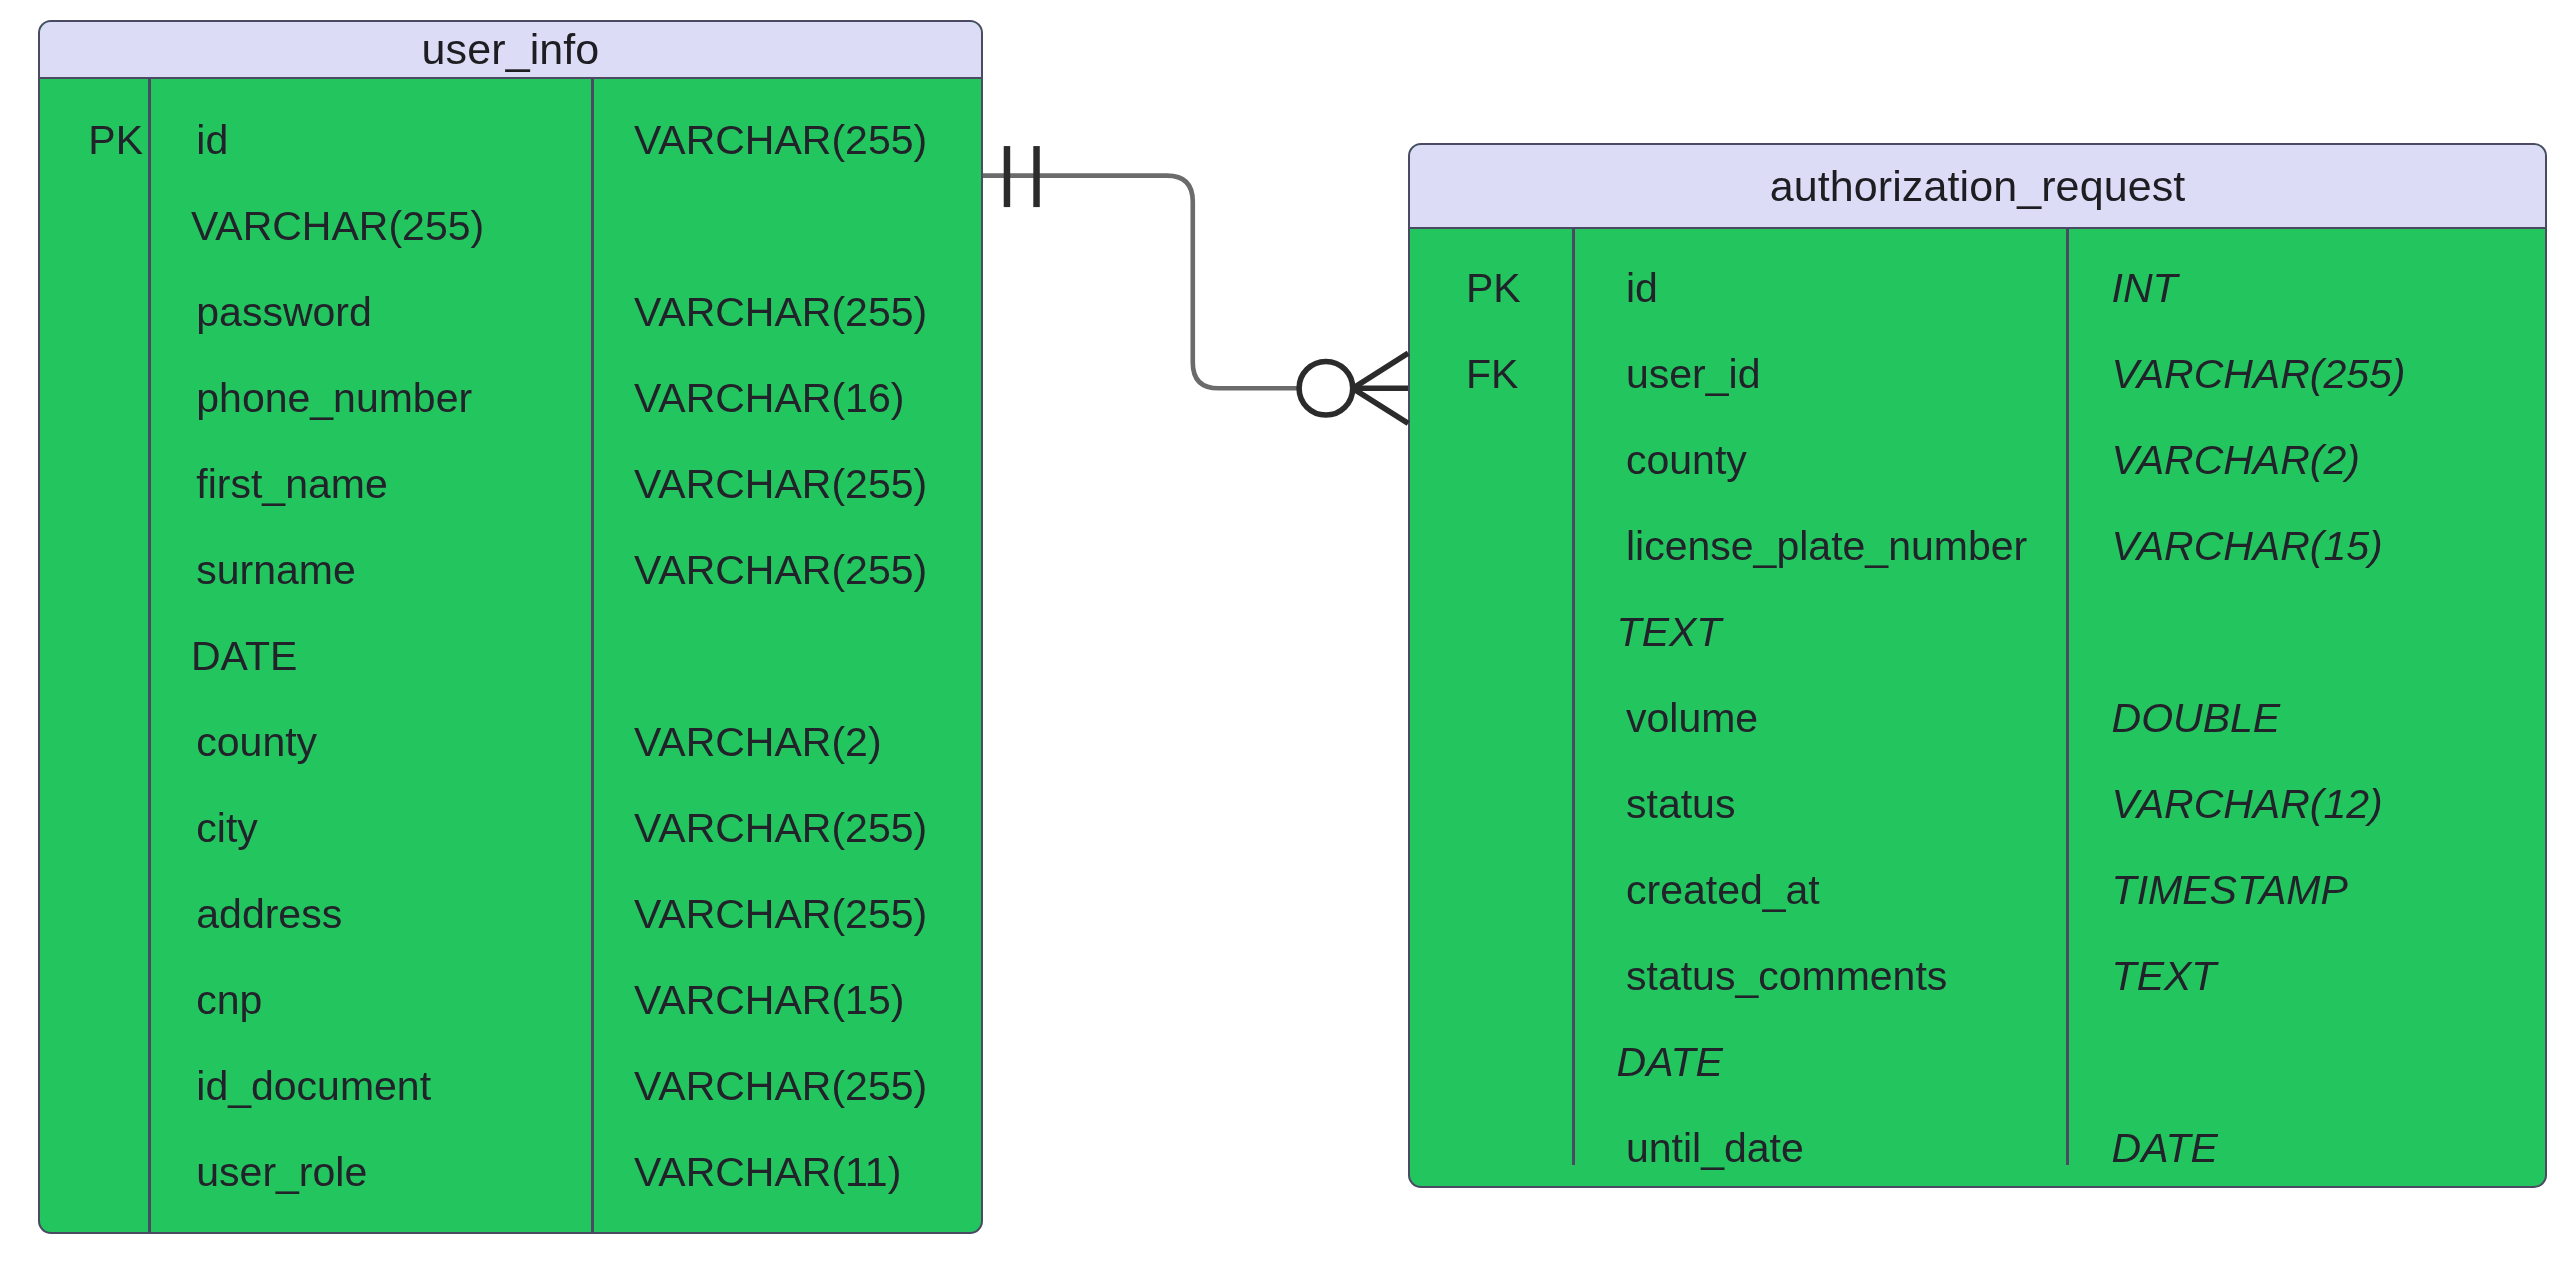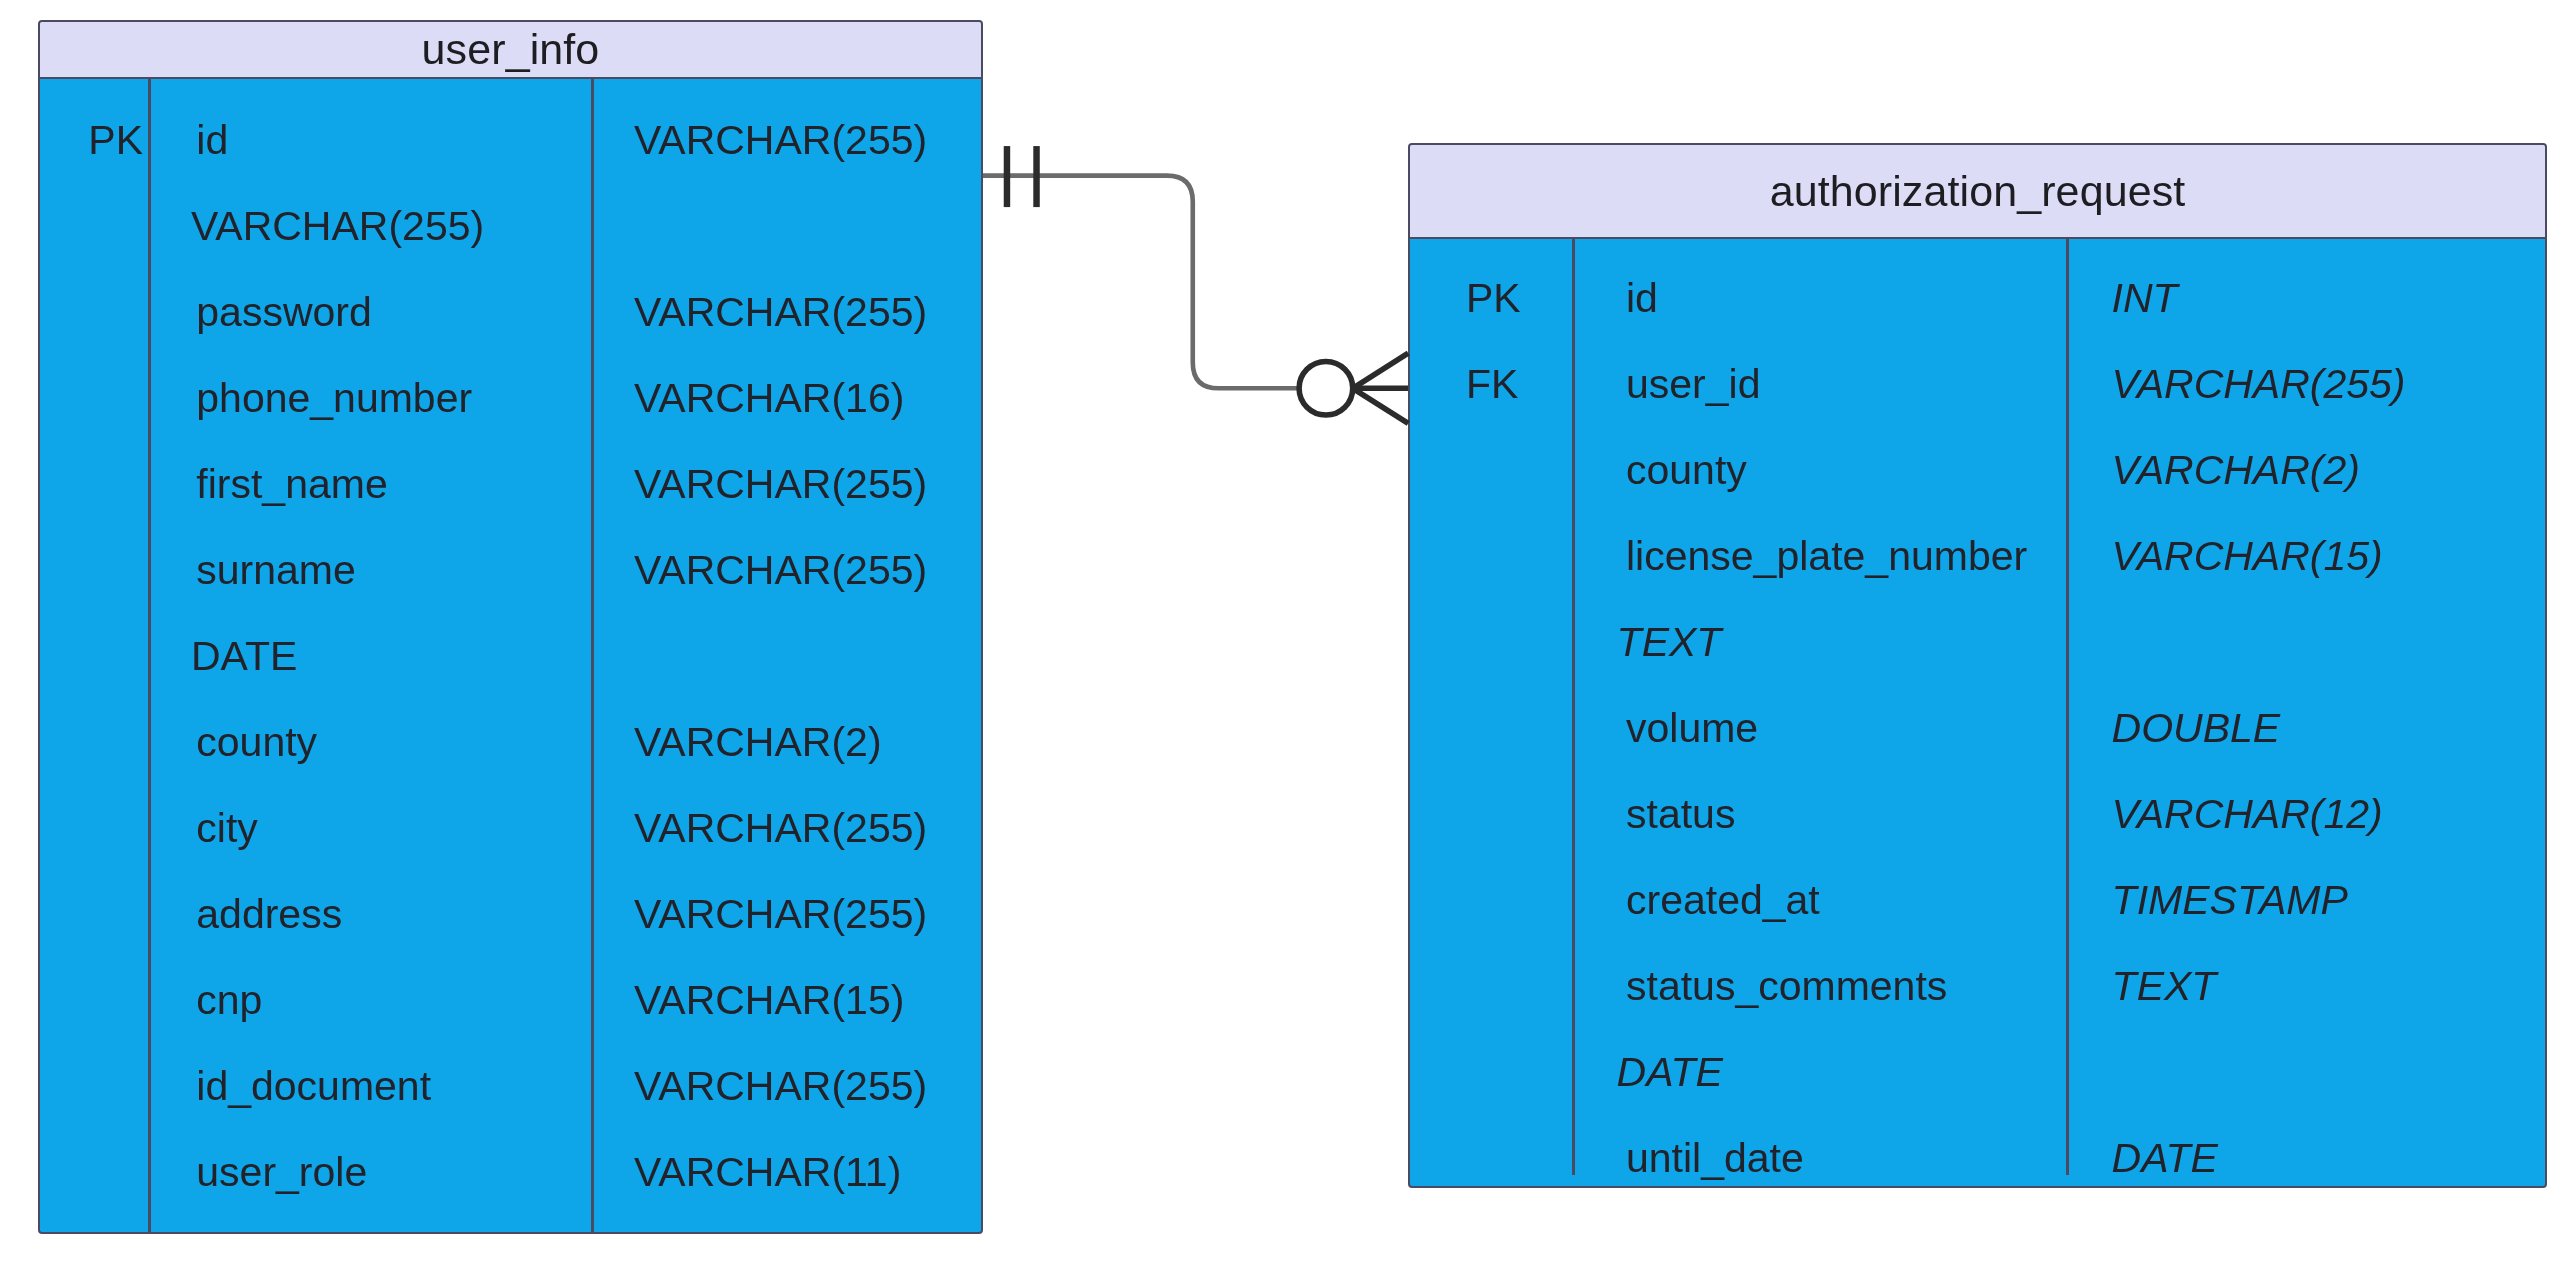--- a/index.html
+++ b/index.html
@@ -21,23 +21,23 @@
     position: absolute;
     left: 0; top: 0;
     width: 2576px;
     height: 1261px;
   }
 
   
   .entity {
     position: absolute;
     box-sizing: border-box;
-    background: #0ea5e9;
+    background: #22c55e;
     border: 2.8px solid #4a4a63;
-    border-radius: 4px;
+    border-radius: 13px;
     overflow: hidden;
   }
   .entity-header {
     box-sizing: border-box;
     background: #dcdcf6;
     border-bottom: 2.8px solid #4a4a63;
     display: flex;
     align-items: center;
     justify-content: center;
     width: 100%;
@@ -99,21 +99,21 @@
   #entity-user-info .col-rule.r1  { left: 108px; }
   #entity-user-info .col-rule.r2  { left: 551px; }
 
   
   #entity-authorization-request {
     left: 1408px;
     top: 143px;
     width: 1139px;
     height: 1045px;
   }
-  #entity-authorization-request .entity-header { height: 94px; text-align: center; }
+  #entity-authorization-request .entity-header { height: 84px; text-align: center; }
   #entity-authorization-request .entity-body  { height: 936px; padding-top: 16.6px; }
   #entity-authorization-request .attr-row     { height: 86px; }
   #entity-authorization-request .attr-key     { width: 162px; padding-left: 28px; }
   #entity-authorization-request .attr-name    { width: 495px; padding-left: 26px; }
   #entity-authorization-request .attr-type    { flex: 1;       padding-left: 16.6px; font-style: italic; }
   #entity-authorization-request .col-rule.r1  { left: 162px; }
   #entity-authorization-request .col-rule.r2  { left: 656px; }
 
   
   #relationship-connector {

